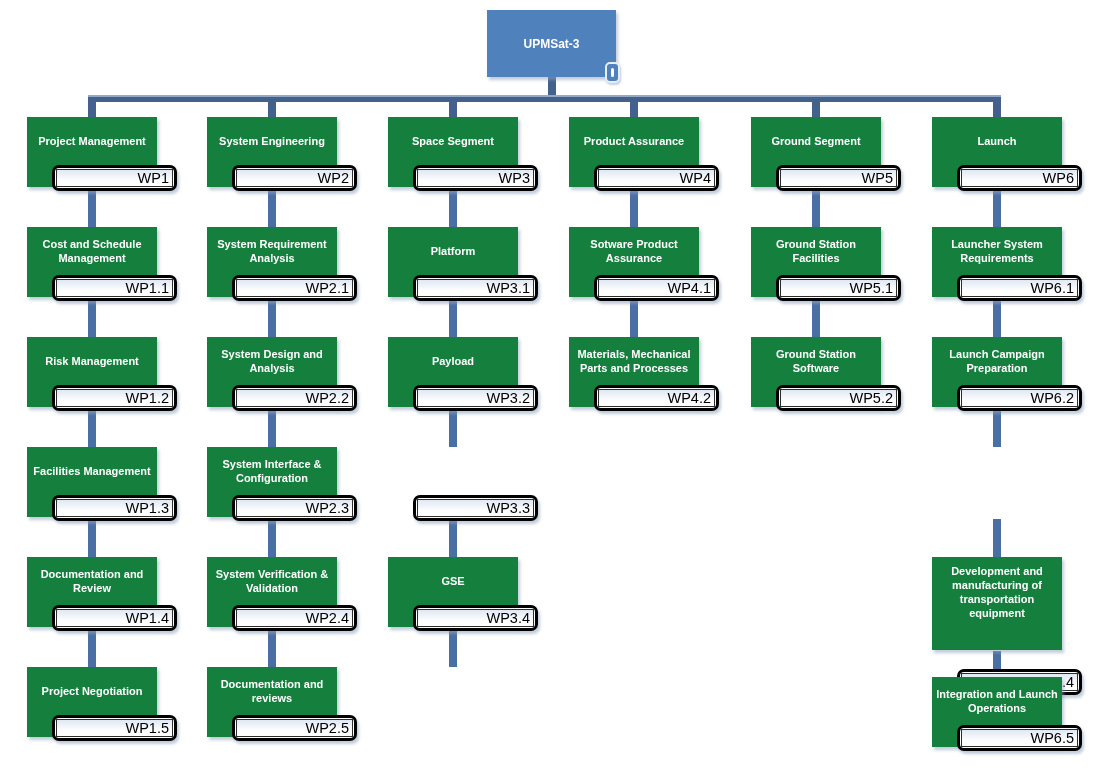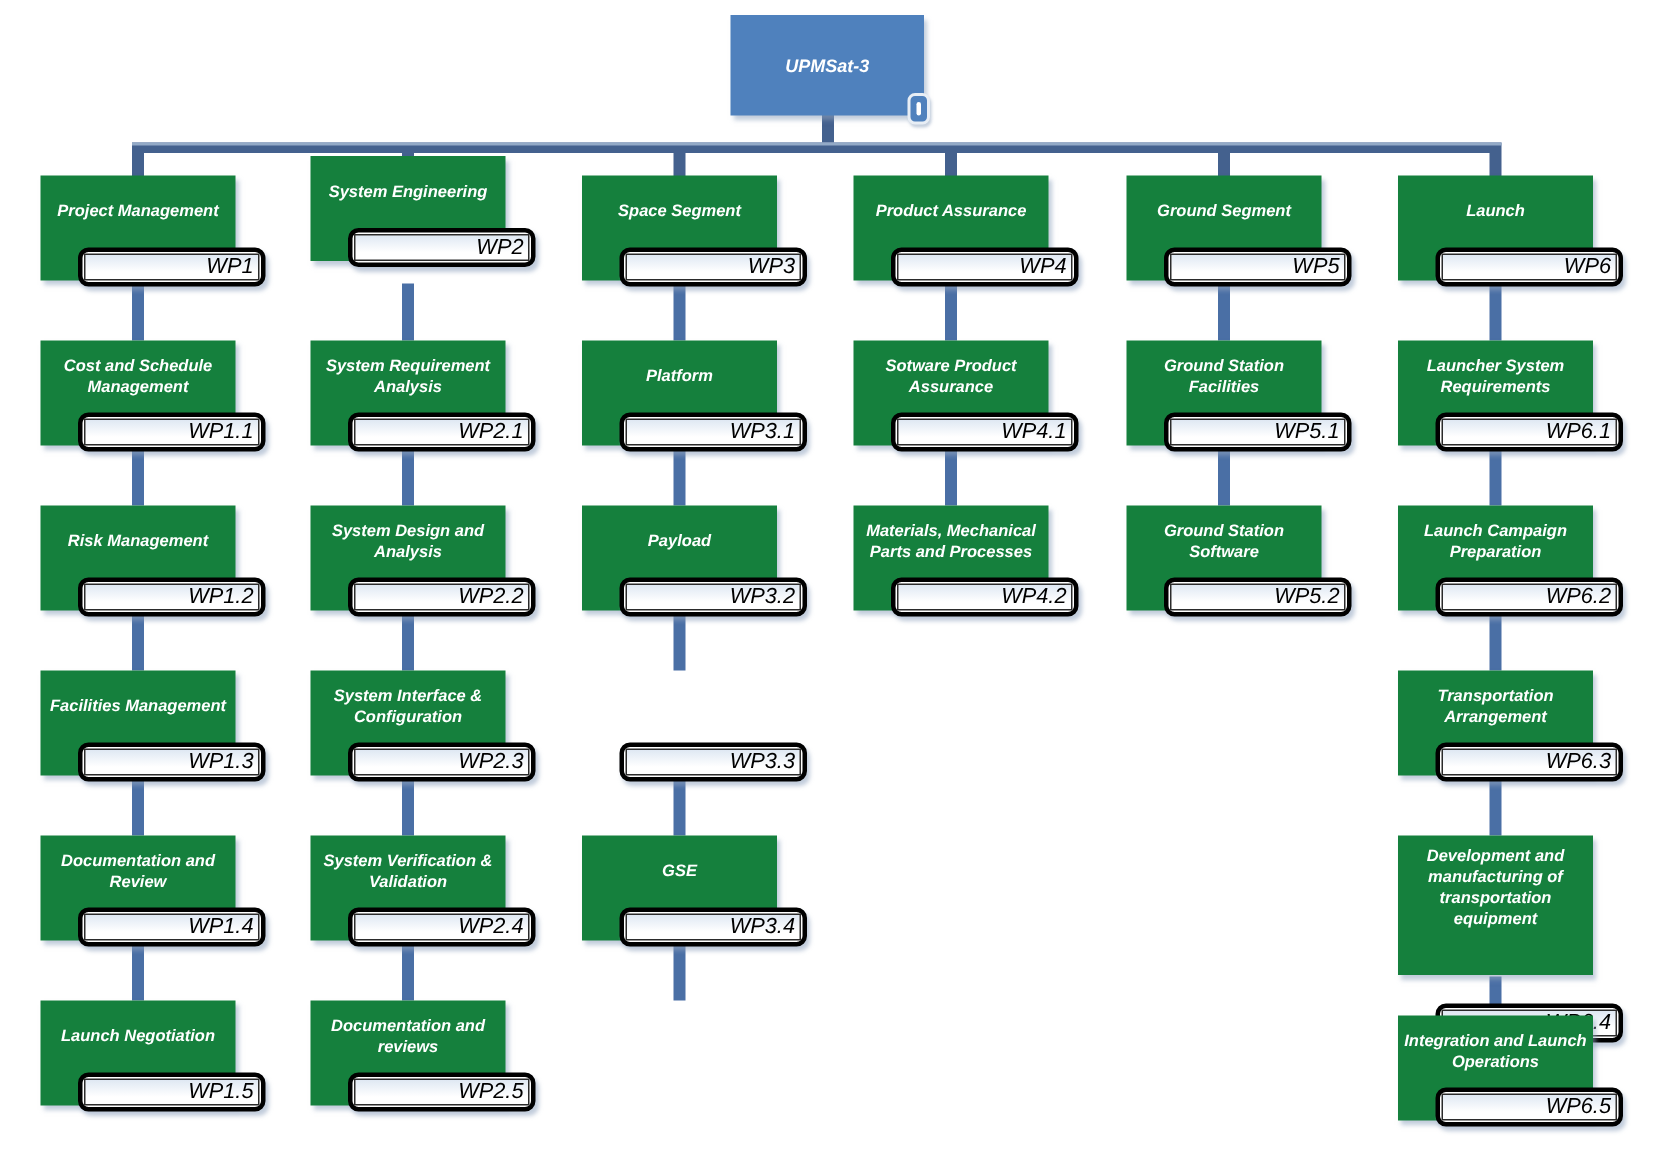--- a/index.html
+++ b/index.html
@@ -1,19 +1,18 @@
 <!DOCTYPE html>
 <html><head>
 <meta charset="utf-8">
 <style>
   html,body{margin:0;padding:0;background:#ffffff;}
   #stage{
     position:relative;width:1106px;height:769px;background:#ffffff;overflow:hidden;
     font-family:"Liberation Sans",sans-serif;
-    font-style:italic;
   }
   .connector{position:absolute;background:#4A6FA5;z-index:1;}
   .connector.toplevel{background:#44618E;}
   .connector.hbar{background:#44618E;border-top:2px solid #93AAC7;box-sizing:border-box;}
   .node{position:absolute;z-index:2;}
   .nbox{
     position:absolute;left:0;top:0;width:130px;background:#15803d;
     box-shadow:2px 3px 3px rgba(142,162,189,.55);
   }
   .nlabel{
@@ -105,27 +104,27 @@
       <div class="nbox" style="height: 70px;">
         <div class="nlabel" style="height: 48px;">Documentation and Review</div>
       </div>
       <div class="nstrip" style="left: 25px; top: 48px;">
         <div class="strip-in">WP1.4</div>
       </div>
     </div>
     <div class="connector" style="left: 88px; top: 629px; width: 8px; height: 38px;"></div>
     <div class="node" style="left: 27px; top: 667px; width: 150px; height: 74px;">
       <div class="nbox" style="height: 70px;">
-        <div class="nlabel" style="height: 48px;">Launch Negotiation</div>
+        <div class="nlabel" style="height: 48px;">Project Negotiation</div>
       </div>
       <div class="nstrip" style="left: 25px; top: 48px;">
         <div class="strip-in">WP1.5</div>
       </div>
     </div>
-    <div class="node" style="left: 207px; top: 104px; width: 150px; height: 74px;">
+    <div class="node" style="left: 207px; top: 117px; width: 150px; height: 74px;">
       <div class="nbox" style="height: 70px;">
         <div class="nlabel" style="height: 48px;">System Engineering</div>
       </div>
       <div class="nstrip" style="left: 25px; top: 48px;">
         <div class="strip-in">WP2</div>
       </div>
     </div>
     <div class="connector" style="left: 268px; top: 189px; width: 8px; height: 38px;"></div>
     <div class="node" style="left: 207px; top: 227px; width: 150px; height: 74px;">
       <div class="nbox" style="height: 70px;">
@@ -285,28 +284,20 @@
     <div class="connector" style="left: 993px; top: 299px; width: 8px; height: 38px;"></div>
     <div class="node" style="left: 932px; top: 337px; width: 150px; height: 74px;">
       <div class="nbox" style="height: 70px;">
         <div class="nlabel" style="height: 48px;">Launch Campaign Preparation</div>
       </div>
       <div class="nstrip" style="left: 25px; top: 48px;">
         <div class="strip-in">WP6.2</div>
       </div>
     </div>
     <div class="connector" style="left: 993px; top: 409px; width: 8px; height: 38px;"></div>
-    <div class="node" style="left: 932px; top: 447px; width: 150px; height: 74px;">
-      <div class="nbox" style="height: 70px;">
-        <div class="nlabel" style="height: 48px;">Transportation Arrangement</div>
-      </div>
-      <div class="nstrip" style="left: 25px; top: 48px;">
-        <div class="strip-in">WP6.3</div>
-      </div>
-    </div>
     <div class="connector" style="left: 993px; top: 519px; width: 8px; height: 38px;"></div>
     <div class="node" style="left: 932px; top: 557px; width: 150px; height: 96px;">
       <div class="nbox" style="height: 93px;">
         <div class="nlabel" style="height: 70px;">Development and manufacturing of transportation equipment</div>
       </div>
       <div class="nstrip" style="left: 25px; top: 70px; margin-top: 42px;">
         <div class="strip-in">WP6.4</div>
       </div>
     </div>
     <div class="connector" style="left: 993px; top: 651px; width: 8px; height: 26px;"></div>

